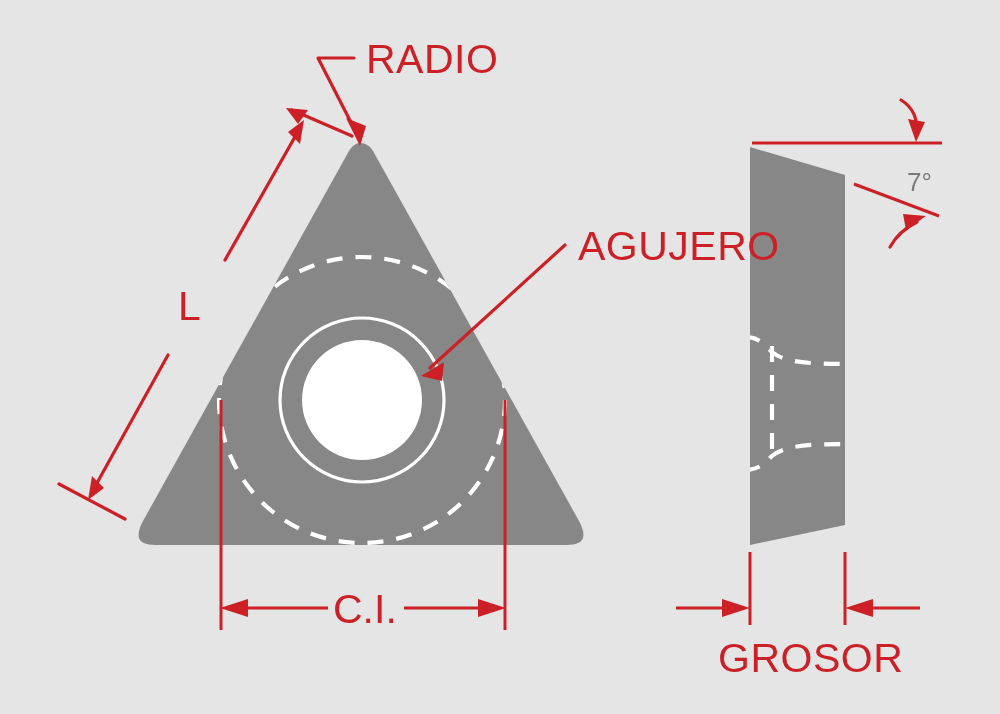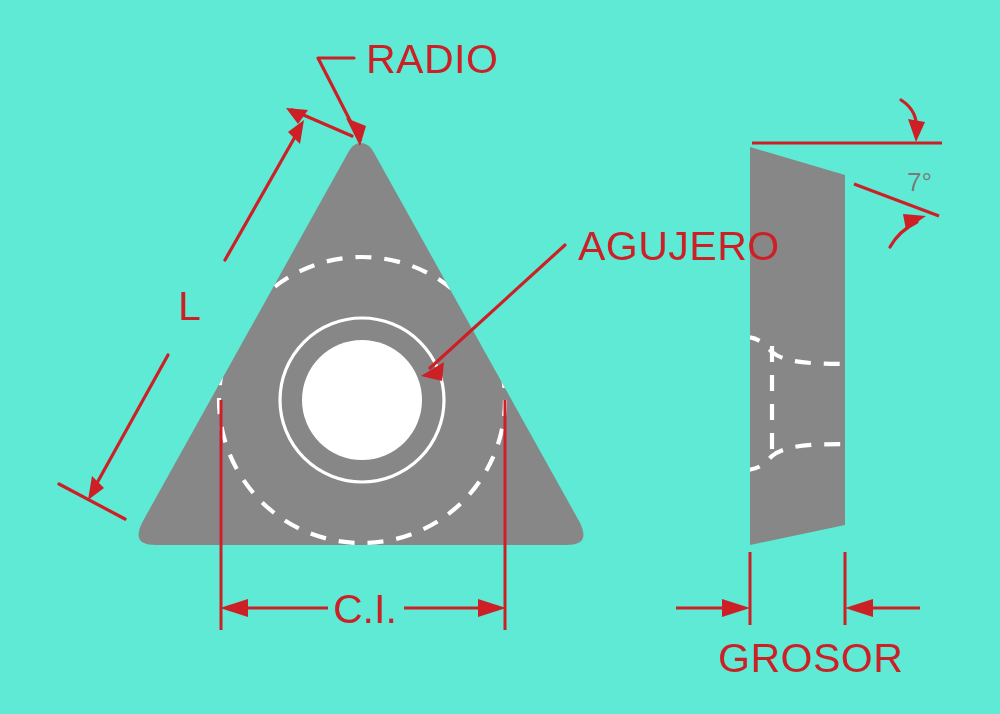--- a/index.html
+++ b/index.html
@@ -7,21 +7,21 @@
     padding: 0;
     background: #ffffff;
   }
   body {
     font-family: "Liberation Sans", sans-serif;
   }
   #stage {
     position: relative;
     width: 1000px;
     height: 714px;
-    background: #5eead4;
+    background: #e5e5e5;
     overflow: hidden;
   }
   #diagram {
     position: absolute;
     left: 0;
     top: 0;
     width: 1000px;
     height: 714px;
   }
   .lbl {

